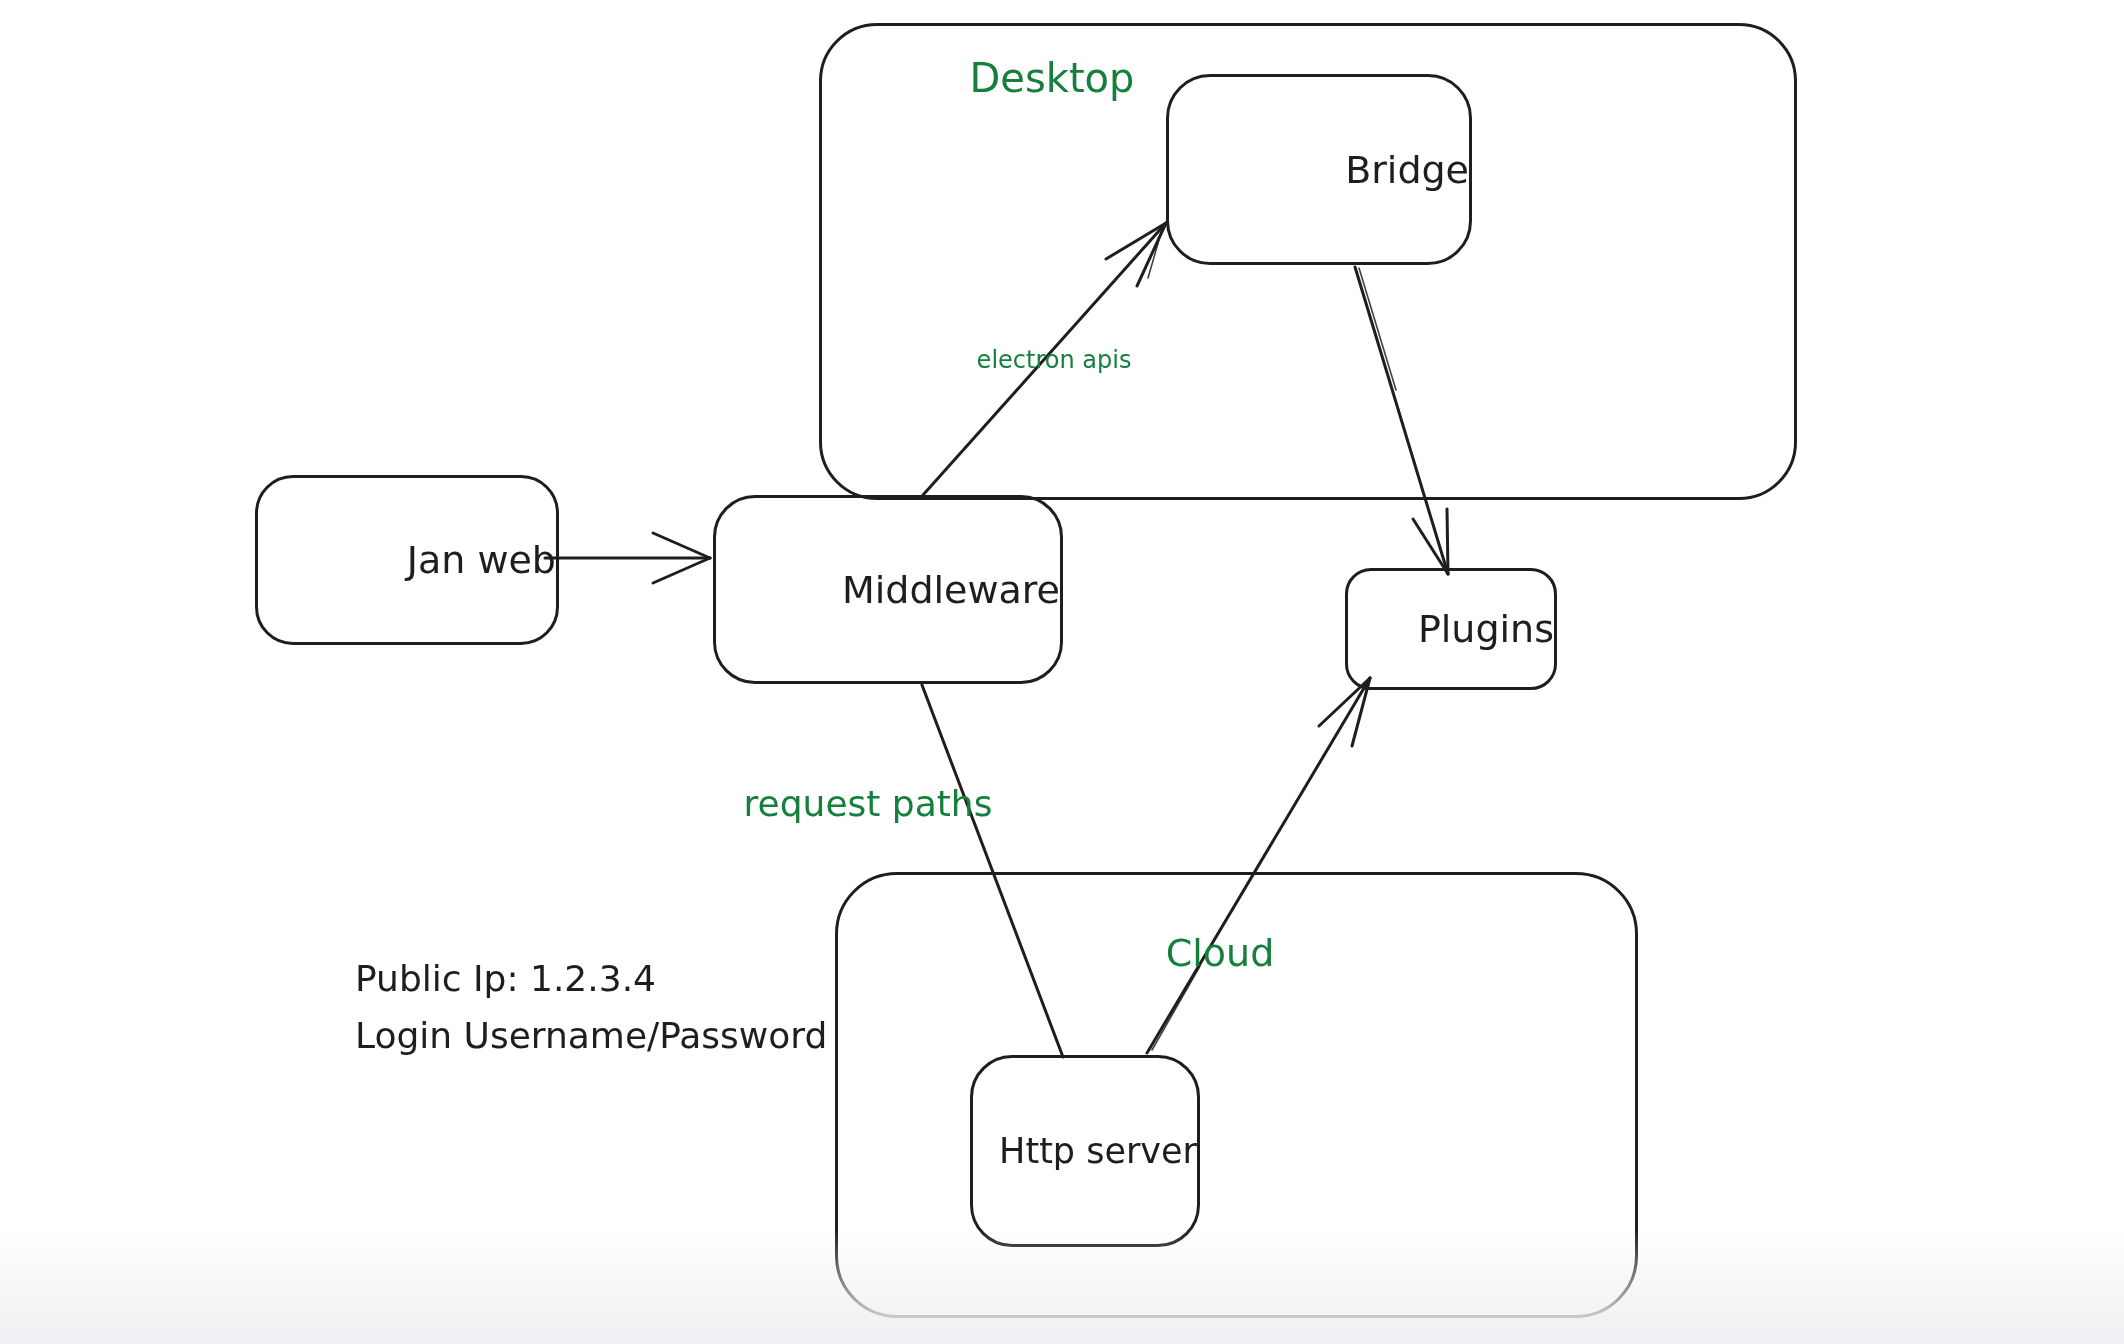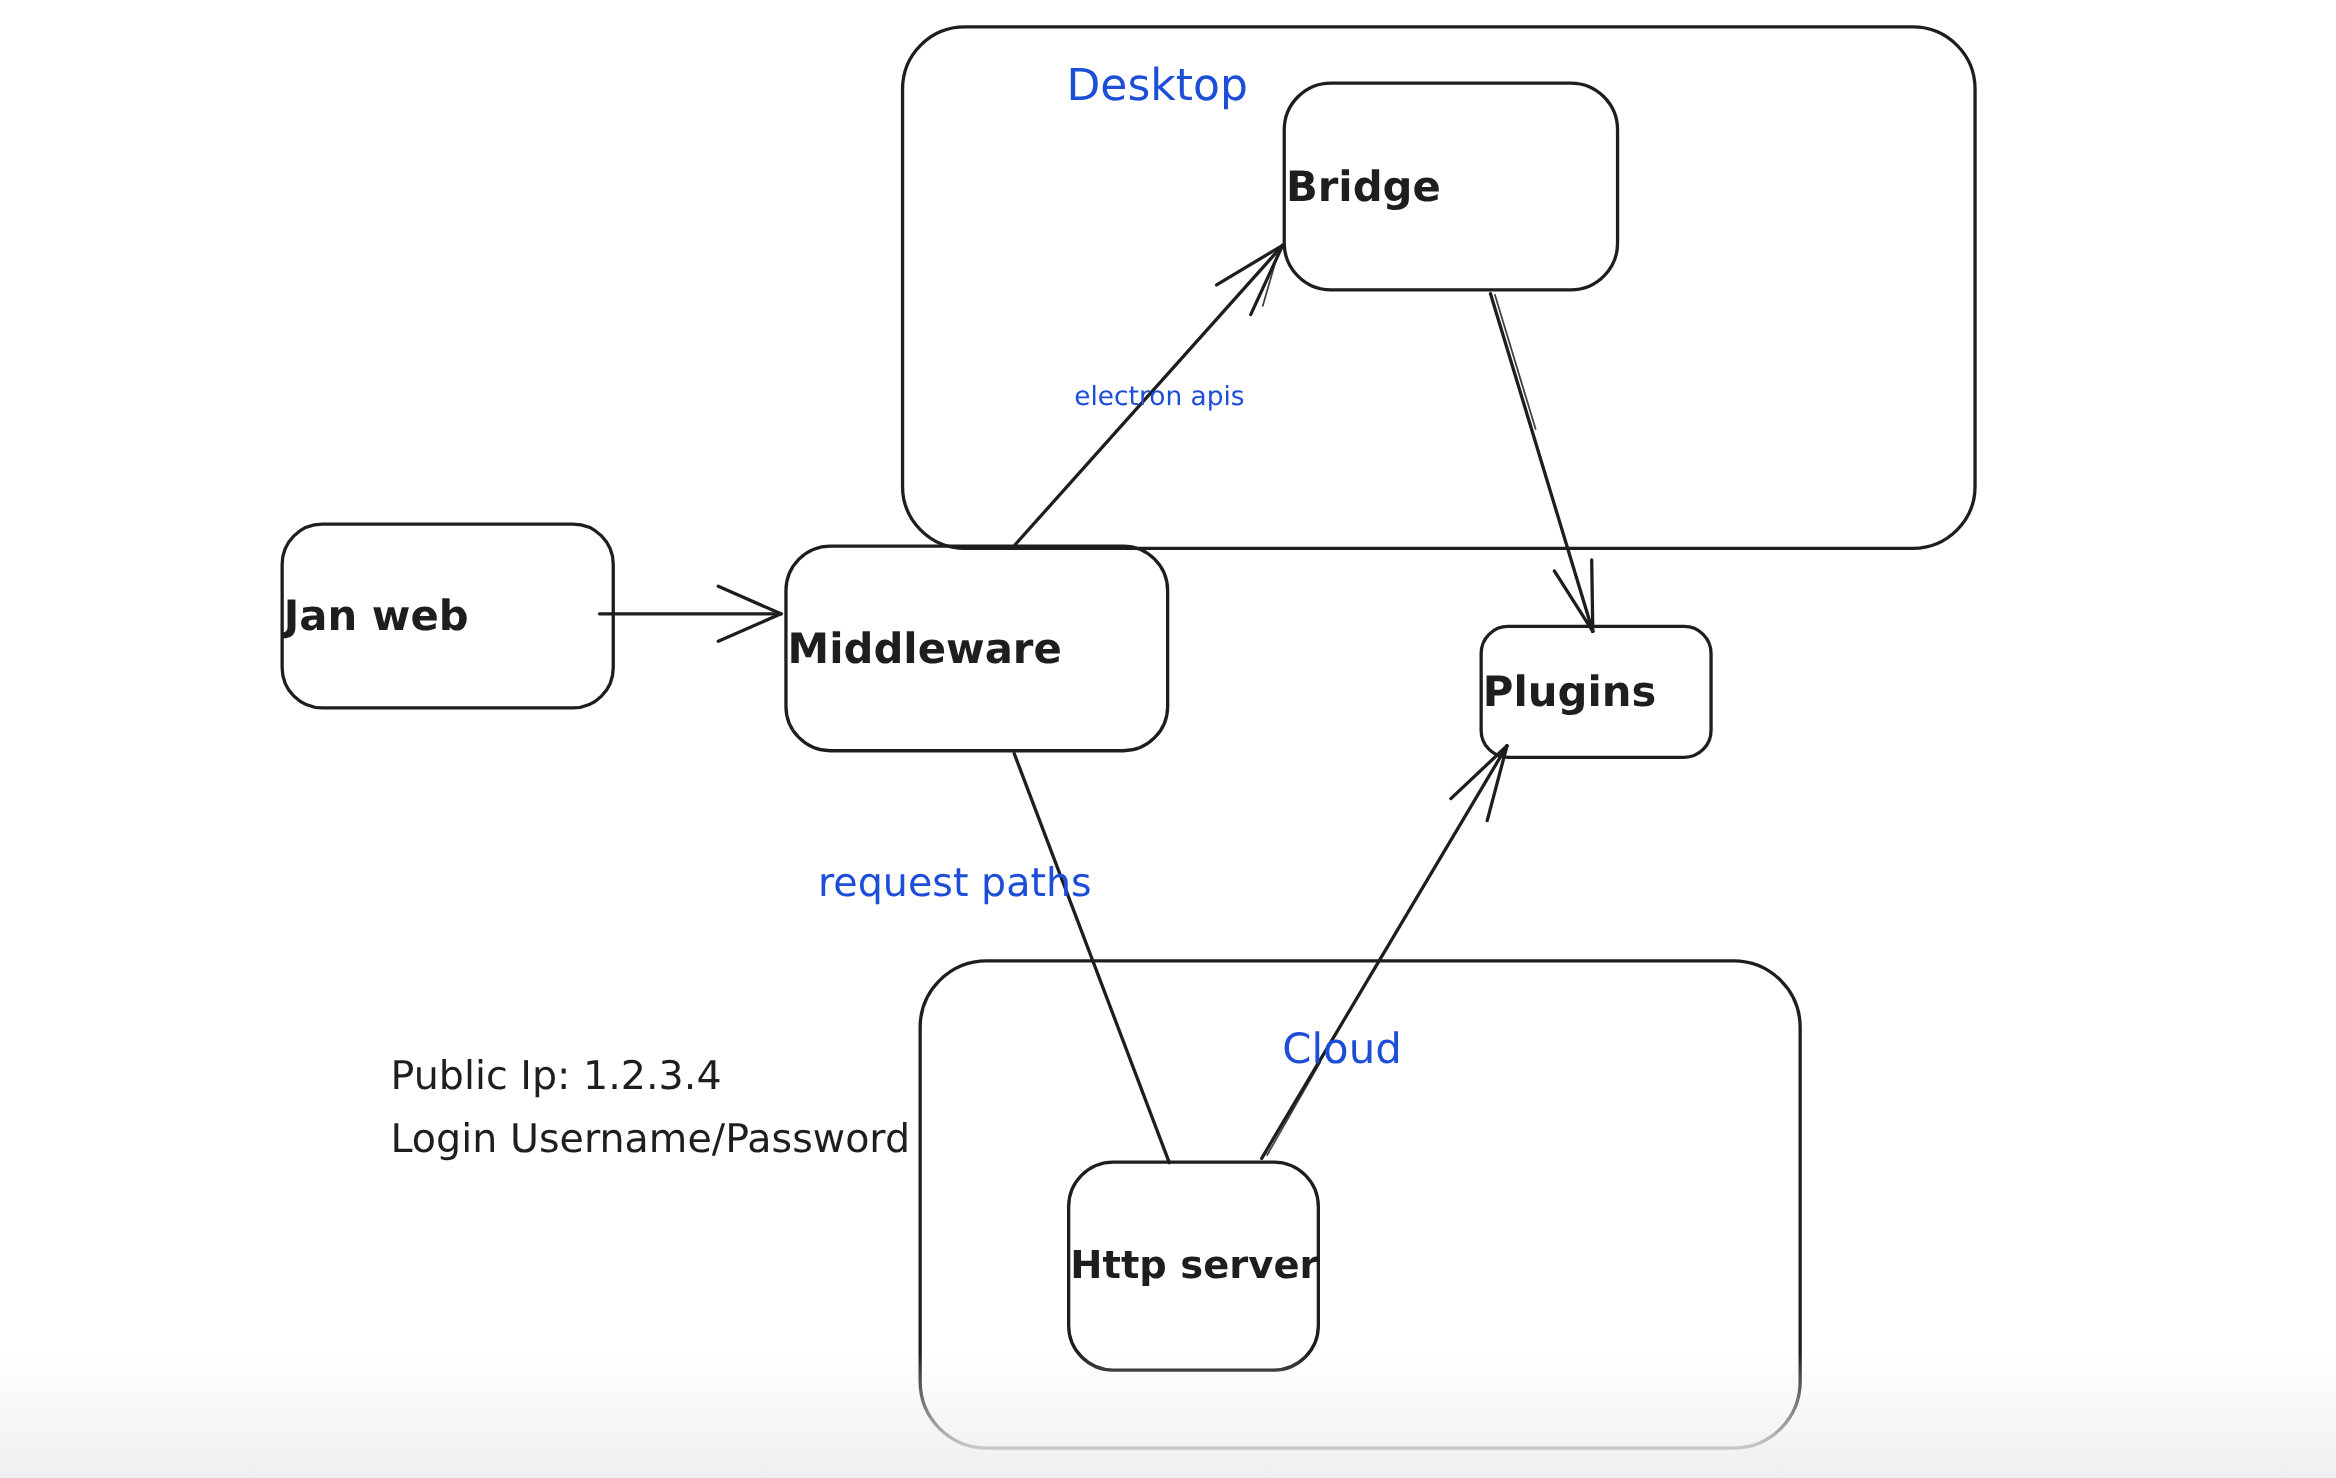--- a/index.html
+++ b/index.html
@@ -34,41 +34,40 @@
   }
   .box {
     position: absolute;
     border: 3px solid #1e1e1e;
     background: transparent;
     box-sizing: border-box;
   }
   .node {
     display: flex;
     align-items: center;
-    justify-content: flex-start;
-    font-weight: bold;
+    justify-content: flex-end;
   }
   .box-desktop    { left: 819px;  top: 23px;   width: 978px; height: 477px; border-radius: 58px; }
   .box-cloud      { left: 835px;  top: 872px;  width: 803px; height: 446px; border-radius: 62px; }
   .box-jan-web    { left: 255px;  top: 475px;  width: 304px; height: 170px; border-radius: 38px; }
   .box-middleware { left: 713px;  top: 495px;  width: 350px; height: 189px; border-radius: 42px; }
   .box-bridge     { left: 1166px; top: 74px;   width: 306px; height: 191px; border-radius: 44px; }
   .box-plugins    { left: 1345px; top: 568px;  width: 212px; height: 122px; border-radius: 26px; }
   .box-http-server{ left: 970px;  top: 1055px; width: 230px; height: 192px; border-radius: 42px; }
   .node-label {
     font-size: 38px;
     white-space: nowrap;
     color: #1e1e1e;
   }
   .box-http-server .node-label { font-size: 35px; }
   .label {
     position: absolute;
     transform: translate(-50%, -50%);
     white-space: nowrap;
-    color: #1d4ed8;
+    color: #15803d;
   }
   .label-desktop       { left: 1052px; top: 78px;  font-size: 40px; }
   .label-cloud         { left: 1220px; top: 953px; font-size: 38px; }
   .label-electron-apis { left: 1054px; top: 360px; font-size: 24px; }
   .label-request-paths { left: 868px;  top: 803px; font-size: 36px; }
   .annotation {
     position: absolute;
     left: 355px;
     top: 950px;
     font-size: 36px;

